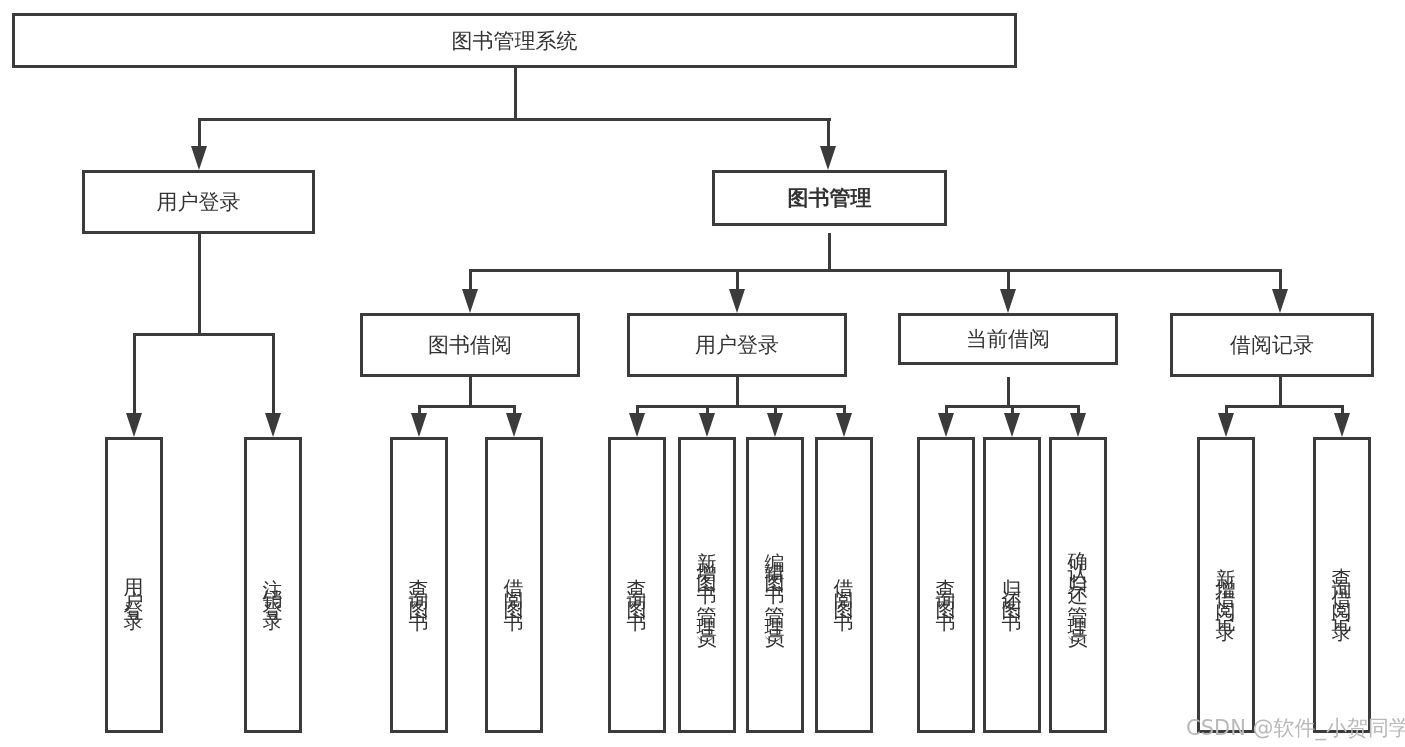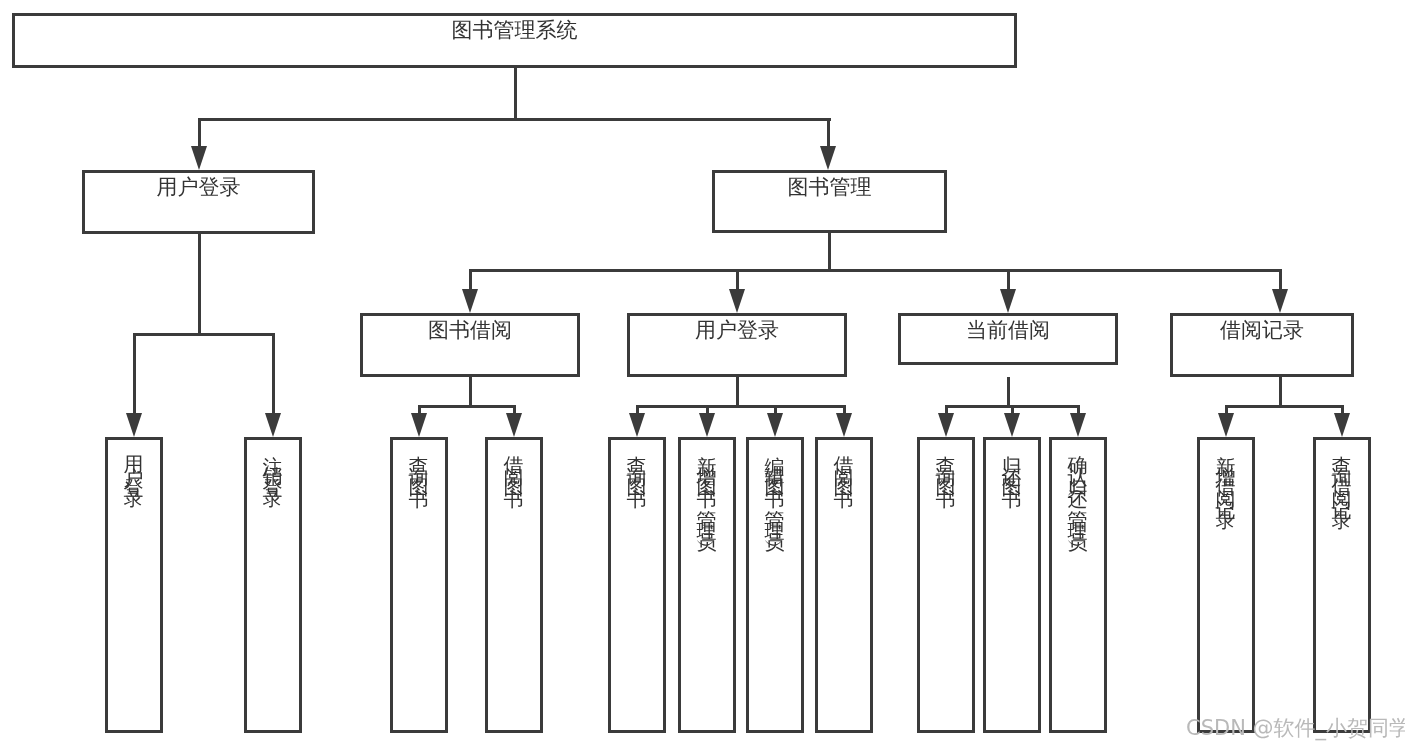--- a/index.html
+++ b/index.html
@@ -10,20 +10,21 @@
     background: #ffffff;
     font-family: "DejaVu Sans", "Liberation Sans", sans-serif;
     overflow: hidden;
   }
   .box {
     position: absolute;
     box-sizing: border-box;
     background: #ffffff;
     border: 3px solid #3b3b3b;
     display: flex;
+    align-items: center;
     justify-content: center;
     color: #333333;
   }
   .hlabel {
     font-size: 21px;
     white-space: nowrap;
     color: #333333;
   }
   .vlabel {
     writing-mode: vertical-rl;
@@ -61,34 +62,34 @@
 
 <div id="stage">
 
   <div class="box" style="left:12px; top:13px; width:1005px; height:55px;">
     <span class="hlabel">图书管理系统</span>
   </div>
 
   <div class="box" style="left:82px; top:170px; width:233px; height:64px;">
     <span class="hlabel">用户登录</span>
   </div>
-  <div class="box" style="left:712px; top:170px; width:235px; height:63px;">
+  <div class="box" style="left:712px; top:170px; width:235px; height:56px;font-weight:bold;">
     <span class="hlabel">图书管理</span>
   </div>
 
   <div class="box" style="left:360px; top:313px; width:220px; height:64px;">
     <span class="hlabel">图书借阅</span>
   </div>
   <div class="box" style="left:627px; top:313px; width:220px; height:64px;">
     <span class="hlabel">用户登录</span>
   </div>
   <div class="box" style="left:898px; top:313px; width:220px; height:52px;">
     <span class="hlabel">当前借阅</span>
   </div>
-  <div class="box" style="left:1170px; top:313px; width:184px; height:64px;">
+  <div class="box" style="left:1170px; top:313px; width:204px; height:64px;">
     <span class="hlabel">借阅记录</span>
   </div>
 
   <div class="box" style="left:105px; top:437px; width:58px; height:296px;">
     <span class="vlabel">用户登录</span>
   </div>
   <div class="box" style="left:244px; top:437px; width:58px; height:296px;">
     <span class="vlabel">注销登录</span>
   </div>
 

